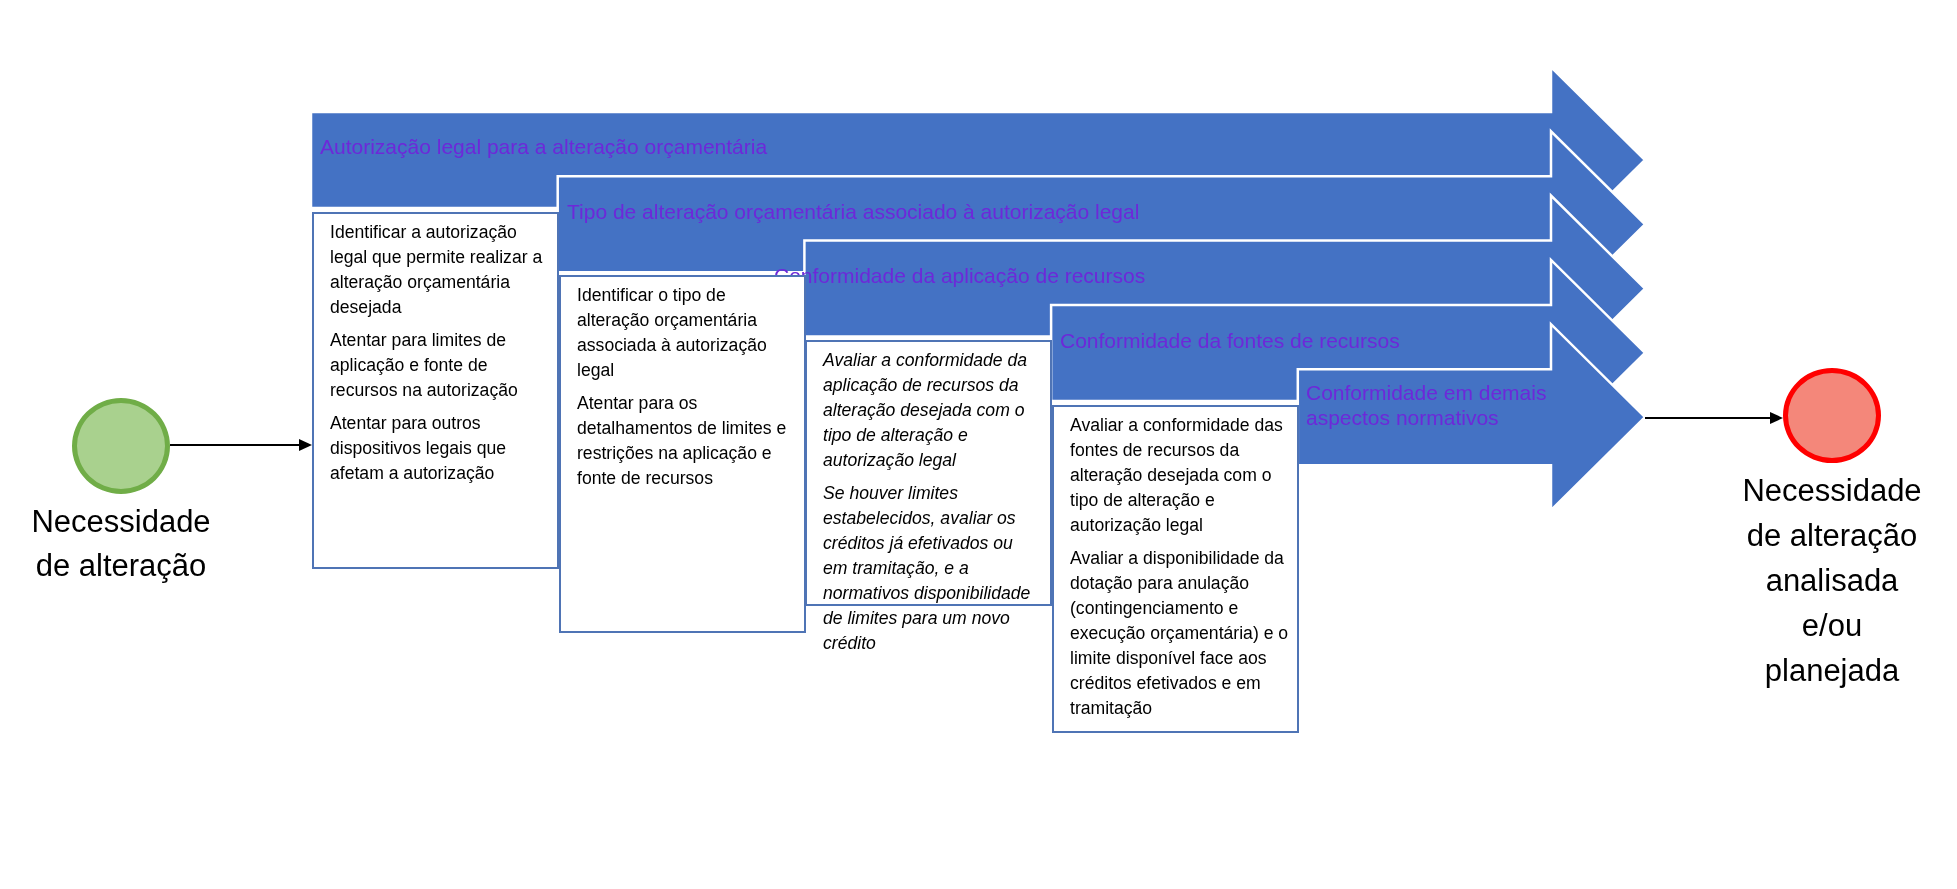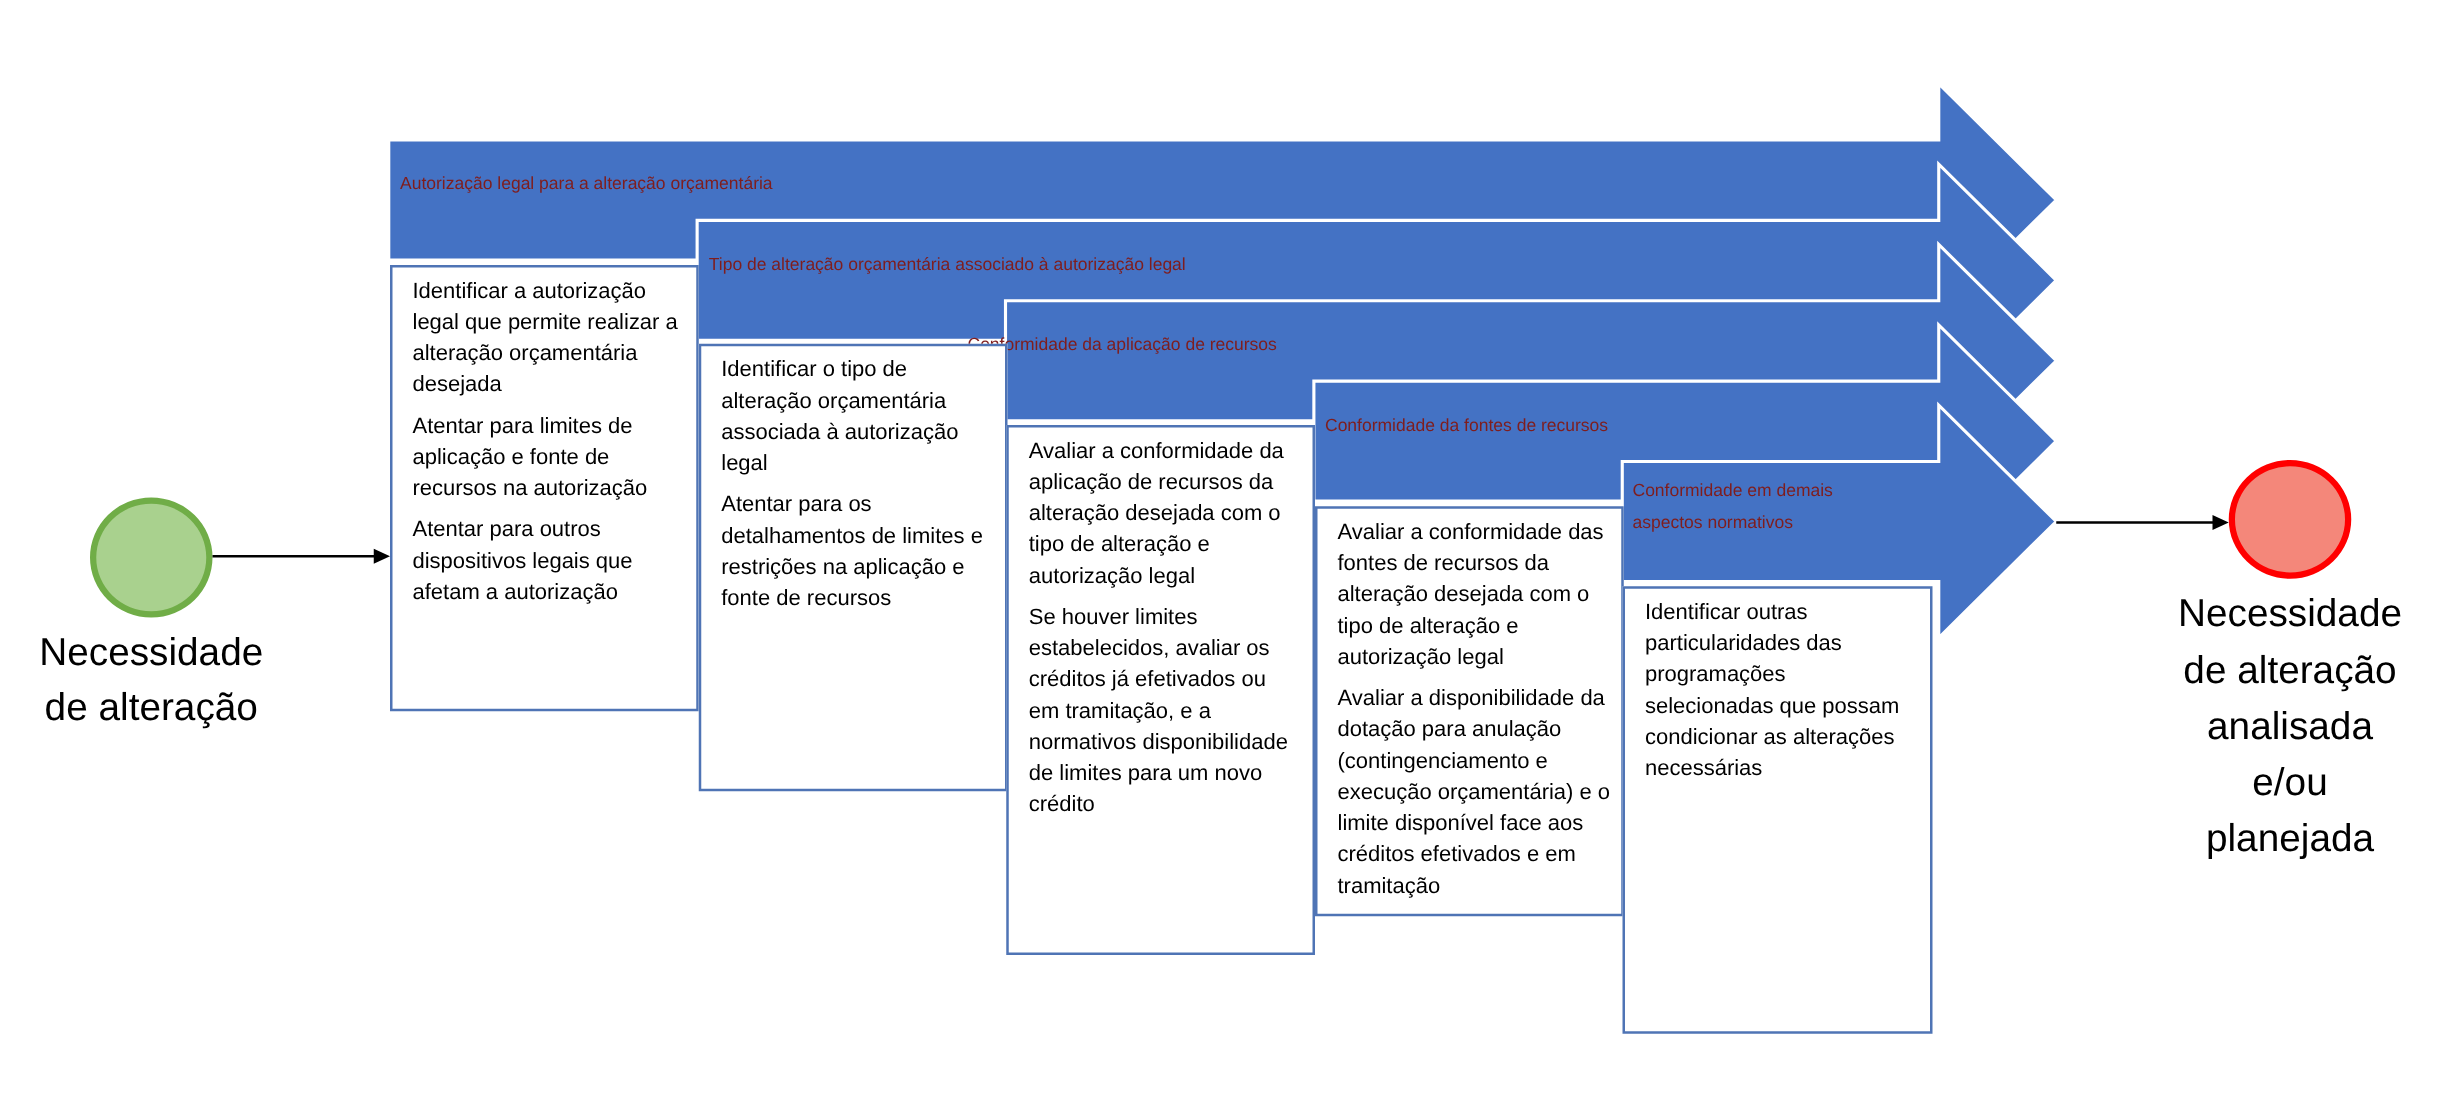--- a/index.html
+++ b/index.html
@@ -1,20 +1,20 @@
 <!DOCTYPE html>
 <html><head>
 <meta charset="utf-8">
 <style>
   html, body { margin: 0; padding: 0; background: #ffffff; }
   body { width: 1957px; height: 889px; position: relative; overflow: hidden;
          font-family: "Liberation Sans", sans-serif; }
   #diagram { position: absolute; left: 0; top: 0; width: 1957px; height: 889px; }
   svg#arrows { position: absolute; left: 0; top: 0; }
-  .stage-title { position: absolute; color: #7f1d1d; font-size: 14px; line-height: 25px;
+  .stage-title { position: absolute; color: #6d28d9; font-size: 21px; line-height: 25px;
                  font-family: "Liberation Sans", sans-serif; white-space: pre-line; }
   .stage-box { position: absolute; background: #ffffff; border: 2px solid #4F74B5;
                box-sizing: border-box; padding: 6px 8px 6px 16px; color: #000000; }
   .stage-box p { margin: 0 0 8px 0; font-size: 17.6px; line-height: 25px; }
   .node { position: absolute; border-radius: 50%; box-sizing: border-box; }
   .node-label { position: absolute; text-align: center; color: #000000;
                 font-size: 31px; line-height: 44px; }
   .connector { position: absolute; height: 2px; background: #000000; }
   .connector-head { position: absolute; width: 0; height: 0; border-top: 6px solid transparent;
                     border-bottom: 6px solid transparent; border-left: 13px solid #000000; }
@@ -47,30 +47,27 @@
 
   <div class="stage-box" style="left:312px; top:212px; width:247px; height:357px;">
     <p>Identificar a autorização legal que permite realizar a alteração orçamentária desejada</p>
     <p>Atentar para limites de aplicação e fonte de recursos na autorização</p>
     <p>Atentar para outros dispositivos legais que afetam a autorização</p>
   </div>
   <div class="stage-box" style="left:559px; top:275px; width:247px; height:358px;">
     <p>Identificar o tipo de alteração orçamentária associada à autorização legal</p>
     <p>Atentar para os detalhamentos de limites e restrições na aplicação e fonte de recursos</p>
   </div>
-  <div class="stage-box" style="left:805px; top:340px; width:247px; height:424px;">
+  <div class="stage-box" style="left:805px; top:340px; width:247px; height:266px;font-style:italic;">
     <p>Avaliar a conformidade da aplicação de recursos da alteração desejada com o tipo de alteração e autorização legal</p>
     <p>Se houver limites estabelecidos, avaliar os créditos já efetivados ou em tramitação, e a normativos disponibilidade de limites para um novo crédito</p>
   </div>
   <div class="stage-box" style="left:1052px; top:405px; width:247px; height:328px;">
     <p>Avaliar a conformidade das fontes de recursos da alteração desejada com o tipo de alteração e  autorização legal</p>
     <p>Avaliar a disponibilidade da dotação para anulação (contingenciamento e execução orçamentária) e o limite disponível face aos créditos efetivados e em tramitação</p>
-  </div>
-  <div class="stage-box" style="left:1298px; top:469px; width:248px; height:358px;">
-    <p>Identificar outras particularidades das programações selecionadas que possam condicionar as alterações necessárias</p>
   </div>
 
   <div class="connector" style="left:1645px; top:417px; width:126px;"></div>
   <div class="connector-head" style="left:1770px; top:412px;"></div>
   <div class="node" id="end-node" style="left:1783px; top:368px; width:98px; height:95px; border:5px solid #FF0000; background:#F4877A;"></div>
   <div class="node-label" style="left:1712px; top:468px; width:240px; white-space:pre-line; line-height:45px;">Necessidade
 de alteração
 analisada
 e/ou
 planejada</div>

